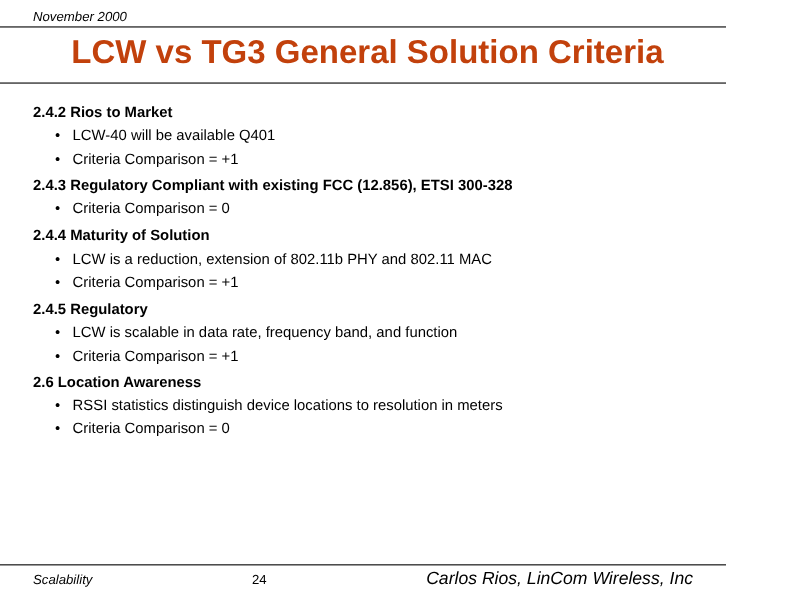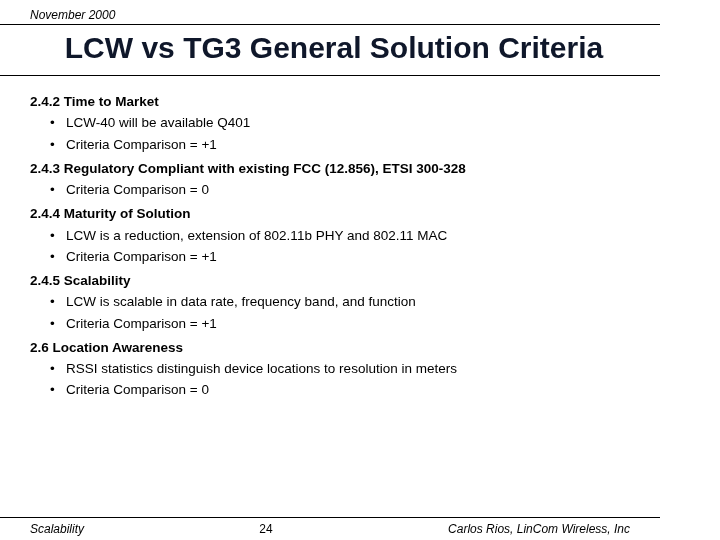--- a/index.html
+++ b/index.html
@@ -44,21 +44,21 @@
     .header-right {
       font-size: 12px;
       font-style: italic;
       color: #000;
     }
 
     .title {
       text-align: center;
       font-size: 30px;
       font-weight: bold;
-      color: #0f172a;
+      color: #c2410c;
       padding: 6px 30px 10px 38px;
       border-bottom: 1px solid #000;
     }
 
     .content {
       padding: 12px 30px 0 30px;
       flex: 1;
       font-size: 13.5px;
       line-height: 1.5;
     }
@@ -98,57 +98,57 @@
     .footer-left {
       font-size: 12px;
       font-style: italic;
     }
 
     .footer-center {
       font-size: 12px;
     }
 
     .footer-right {
-      font-size: 12px;
+      font-size: 16px;
       font-style: italic;
     }
   </style>
 </head>
 <body>
 
 <div class="page">
   <div class="header">
     <span class="header-left">November  2000</span>
   </div>
 
   <div class="title">LCW vs TG3 General Solution Criteria</div>
 
   <div class="content">
   <div>
-        <div class="section-header">2.4.2 Time to Market</div>
+        <div class="section-header">2.4.2 Rios to Market</div>
         <ul class="bullet-list">
           <li>LCW-40 will be available Q401</li>
           <li>Criteria Comparison =  +1</li>
         </ul>
       </div>
       <div>
         <div class="section-header">2.4.3 Regulatory Compliant with existing FCC (12.856), ETSI 300-328</div>
         <ul class="bullet-list">
           <li>Criteria Comparison =   0</li>
         </ul>
       </div>
       <div>
         <div class="section-header">2.4.4 Maturity of Solution</div>
         <ul class="bullet-list">
           <li>LCW is a reduction, extension of 802.11b PHY and 802.11 MAC</li>
           <li>Criteria Comparison =  +1</li>
         </ul>
       </div>
       <div>
-        <div class="section-header">2.4.5 Scalability</div>
+        <div class="section-header">2.4.5 Regulatory</div>
         <ul class="bullet-list">
           <li>LCW is scalable in data rate, frequency band, and function</li>
           <li>Criteria Comparison =  +1</li>
         </ul>
       </div>
       <div>
         <div class="section-header">2.6 Location Awareness</div>
         <ul class="bullet-list">
           <li>RSSI statistics distinguish device locations to resolution in meters</li>
           <li>Criteria Comparison =  0</li>

